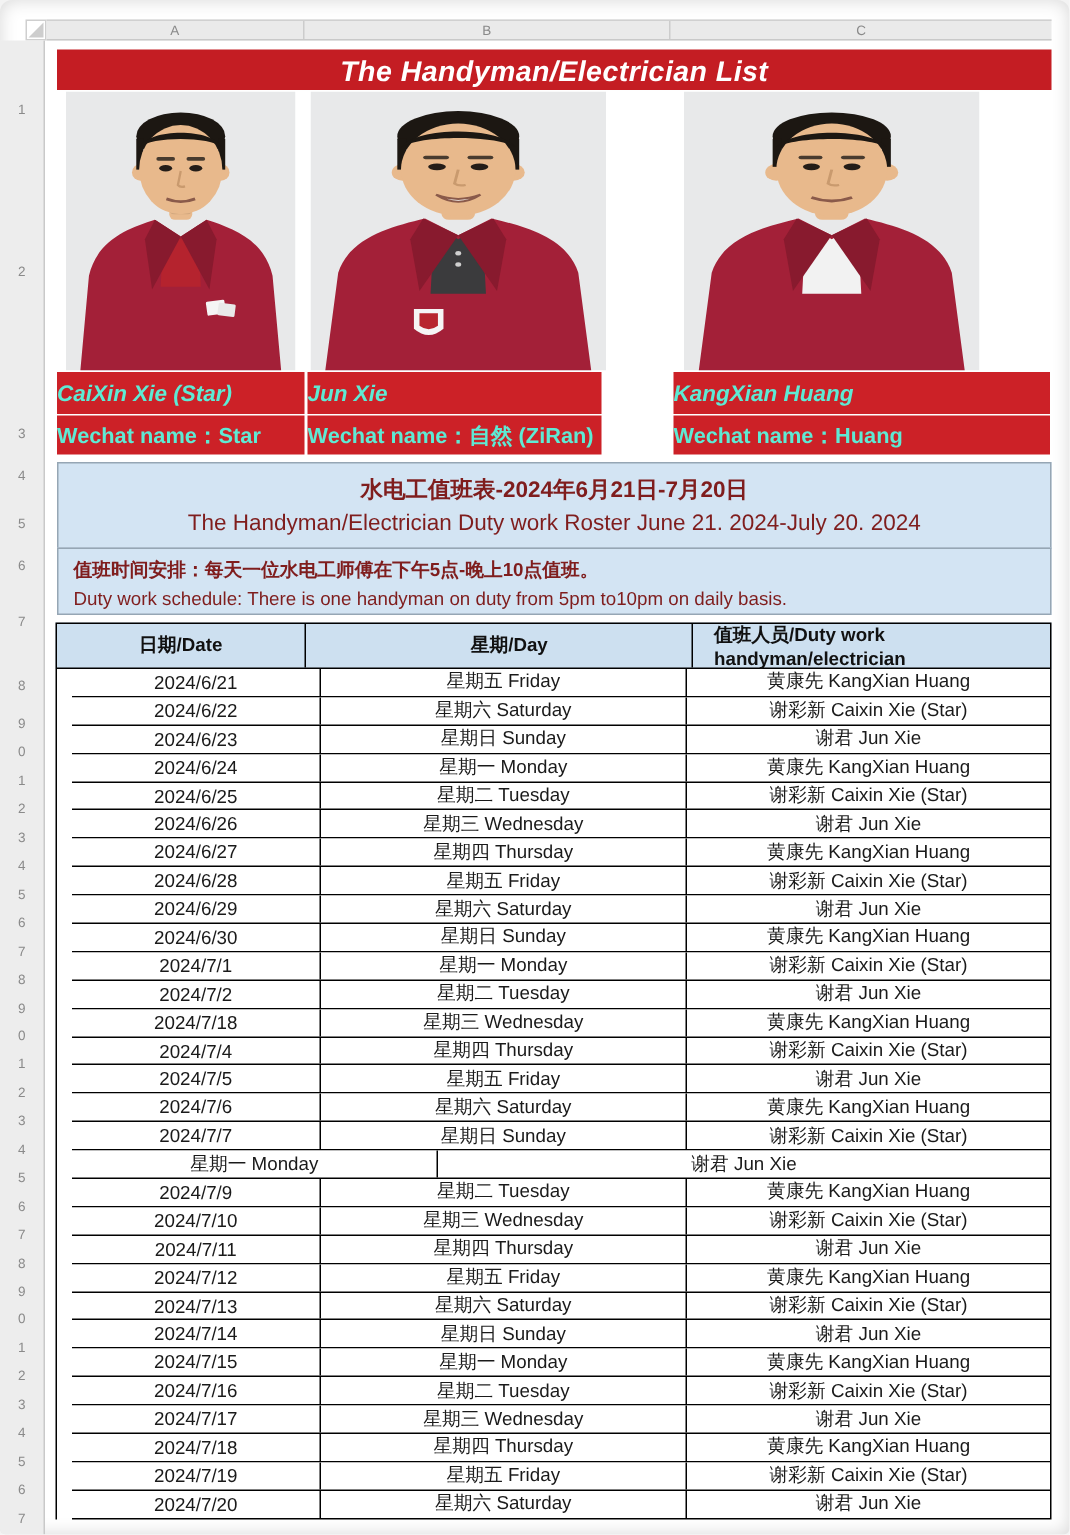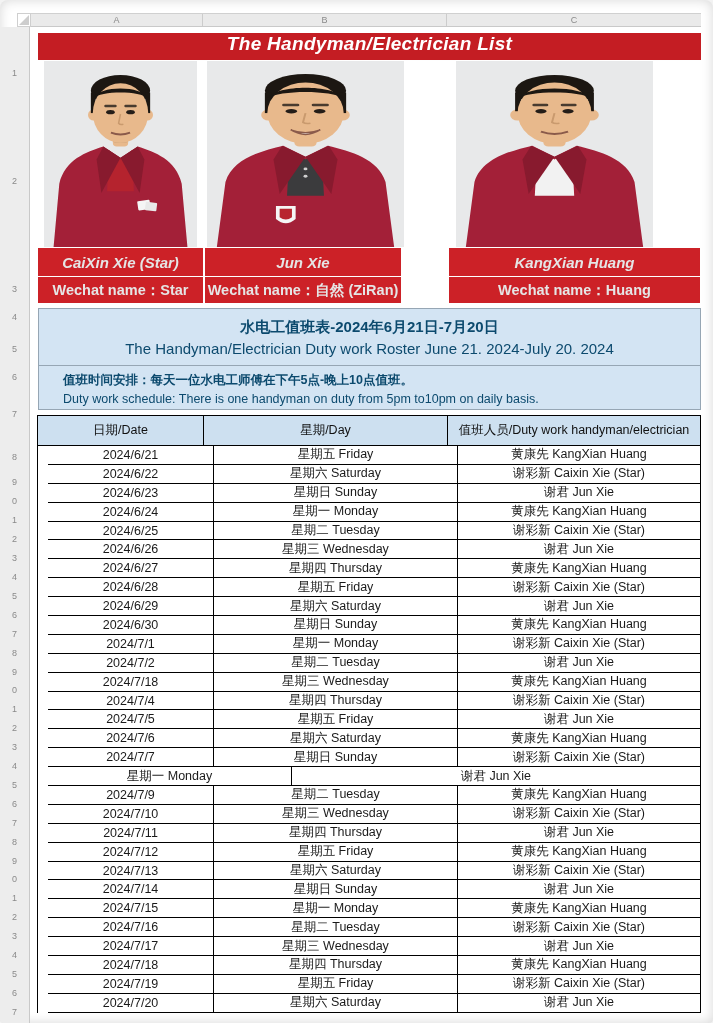--- a/index.html
+++ b/index.html
@@ -22,46 +22,46 @@
   .col-a{width:172px;} .col-b{width:244px;} .col-c{flex:1;border-right:none;}
   .gutter{position:absolute;left:0;top:27px;width:30px;height:996px;background:#ededed;
     border-right:1px solid #c9c9c9;box-sizing:border-box;}
   .gnum{position:absolute;left:0;width:29px;text-align:center;font-size:9px;color:#8a8a8a;line-height:10px;}
   #g1{top:41px}#g2{top:149px}#g3{top:257px}#g4{top:285px}
   #g5{top:317px}#g6{top:345px}#g7{top:382px}#g8{top:425px}
   .gutter-rows{position:absolute;left:0;top:446px;width:29px;height:567px;display:flex;flex-direction:column;}
   .gutter-rows .gr{flex:1;display:flex;align-items:center;justify-content:center;font-size:9px;color:#8a8a8a;}
   
   .title-bar{position:absolute;left:38px;top:33px;width:663px;height:27px;background:var(--title_red);
-    display:flex;align-items:flex-start;justify-content:center;}
+    display:flex;align-items:flex-end;justify-content:center;}
   .title-bar span{color:#fff;font-style:italic;font-weight:700;font-size:19px;letter-spacing:.3px;}
   
   .photo{position:absolute;top:61px;height:186px;}
   .photo svg{display:block;width:100%;height:100%;}
   #photo-a{left:44px;width:153px;} #photo-b{left:207px;width:197px;} #photo-c{left:456px;width:197px;}
   
-  .band{position:absolute;height:28px;background:var(--band_red);display:flex;align-items:center;justify-content:center;color:#e5e5e5;}
+  .band{position:absolute;height:28px;background:var(--band_red);display:flex;align-items:center;color:#5eead4;}
   .band.names{top:248px;}
   .band.wechat{top:277px;height:26px;}
   .cell-a{left:38px;width:165px;} .cell-b{left:205px;width:196px;} .cell-c{left:449px;width:251px;}
   .band.names span{font-style:italic;font-weight:600;font-size:15px;}
   .band.wechat span{font-weight:600;font-size:14.5px;}
   
   .panel{position:absolute;left:38px;width:663px;background:var(--panel_blue);
-    border:1px solid #96a6b4;box-sizing:border-box;color:#0c4a6e;}
+    border:1px solid #96a6b4;box-sizing:border-box;color:#7f1d1d;}
   .panel.roster-title{top:308px;height:58px;text-align:center;padding-top:7px;}
   .panel.roster-title .cn{font-weight:700;font-size:15px;line-height:22px;}
   .panel.roster-title .en{font-weight:400;font-size:15px;line-height:22px;}
-  .panel.schedule{top:365px;height:45px;padding:5px 0 0 24px;}
+  .panel.schedule{top:365px;height:45px;padding:5px 0 0 10px;}
   .panel.schedule .cn{font-weight:700;font-size:12.5px;line-height:19px;}
   .panel.schedule .en{font-weight:400;font-size:12.5px;line-height:19px;}
   
   .table{position:absolute;left:37px;top:415px;width:664px;box-sizing:border-box;}
   .thead{display:flex;height:31px;background:var(--header_blue);
-    border:1.6px solid #000;box-sizing:border-box;font-size:12.5px;font-weight:400;color:#111;}
+    border:1.6px solid #000;box-sizing:border-box;font-size:12.5px;font-weight:700;color:#111;gap:14px;}
   .tc{display:flex;align-items:center;justify-content:center;box-sizing:border-box;}
   .c1{width:166px;border-right:1.4px solid #000;}
   .c2{width:244px;border-right:1.4px solid #000;}
   .c3{flex:1;}
   .tbody{border-left:1.6px solid #000;border-right:1.6px solid #000;box-sizing:border-box;padding-left:10px;}
   .trow{display:flex;height:18.9px;background:#fff;border-bottom:1.6px solid #000;
     box-sizing:border-box;font-size:12.5px;color:#1a1a1a;}
   
   .shirt-p1{fill:#b5232e;} .shirt-p2{fill:#3b3b3d;} .shirt-p3{fill:#f2f2f2;}
 </style>

